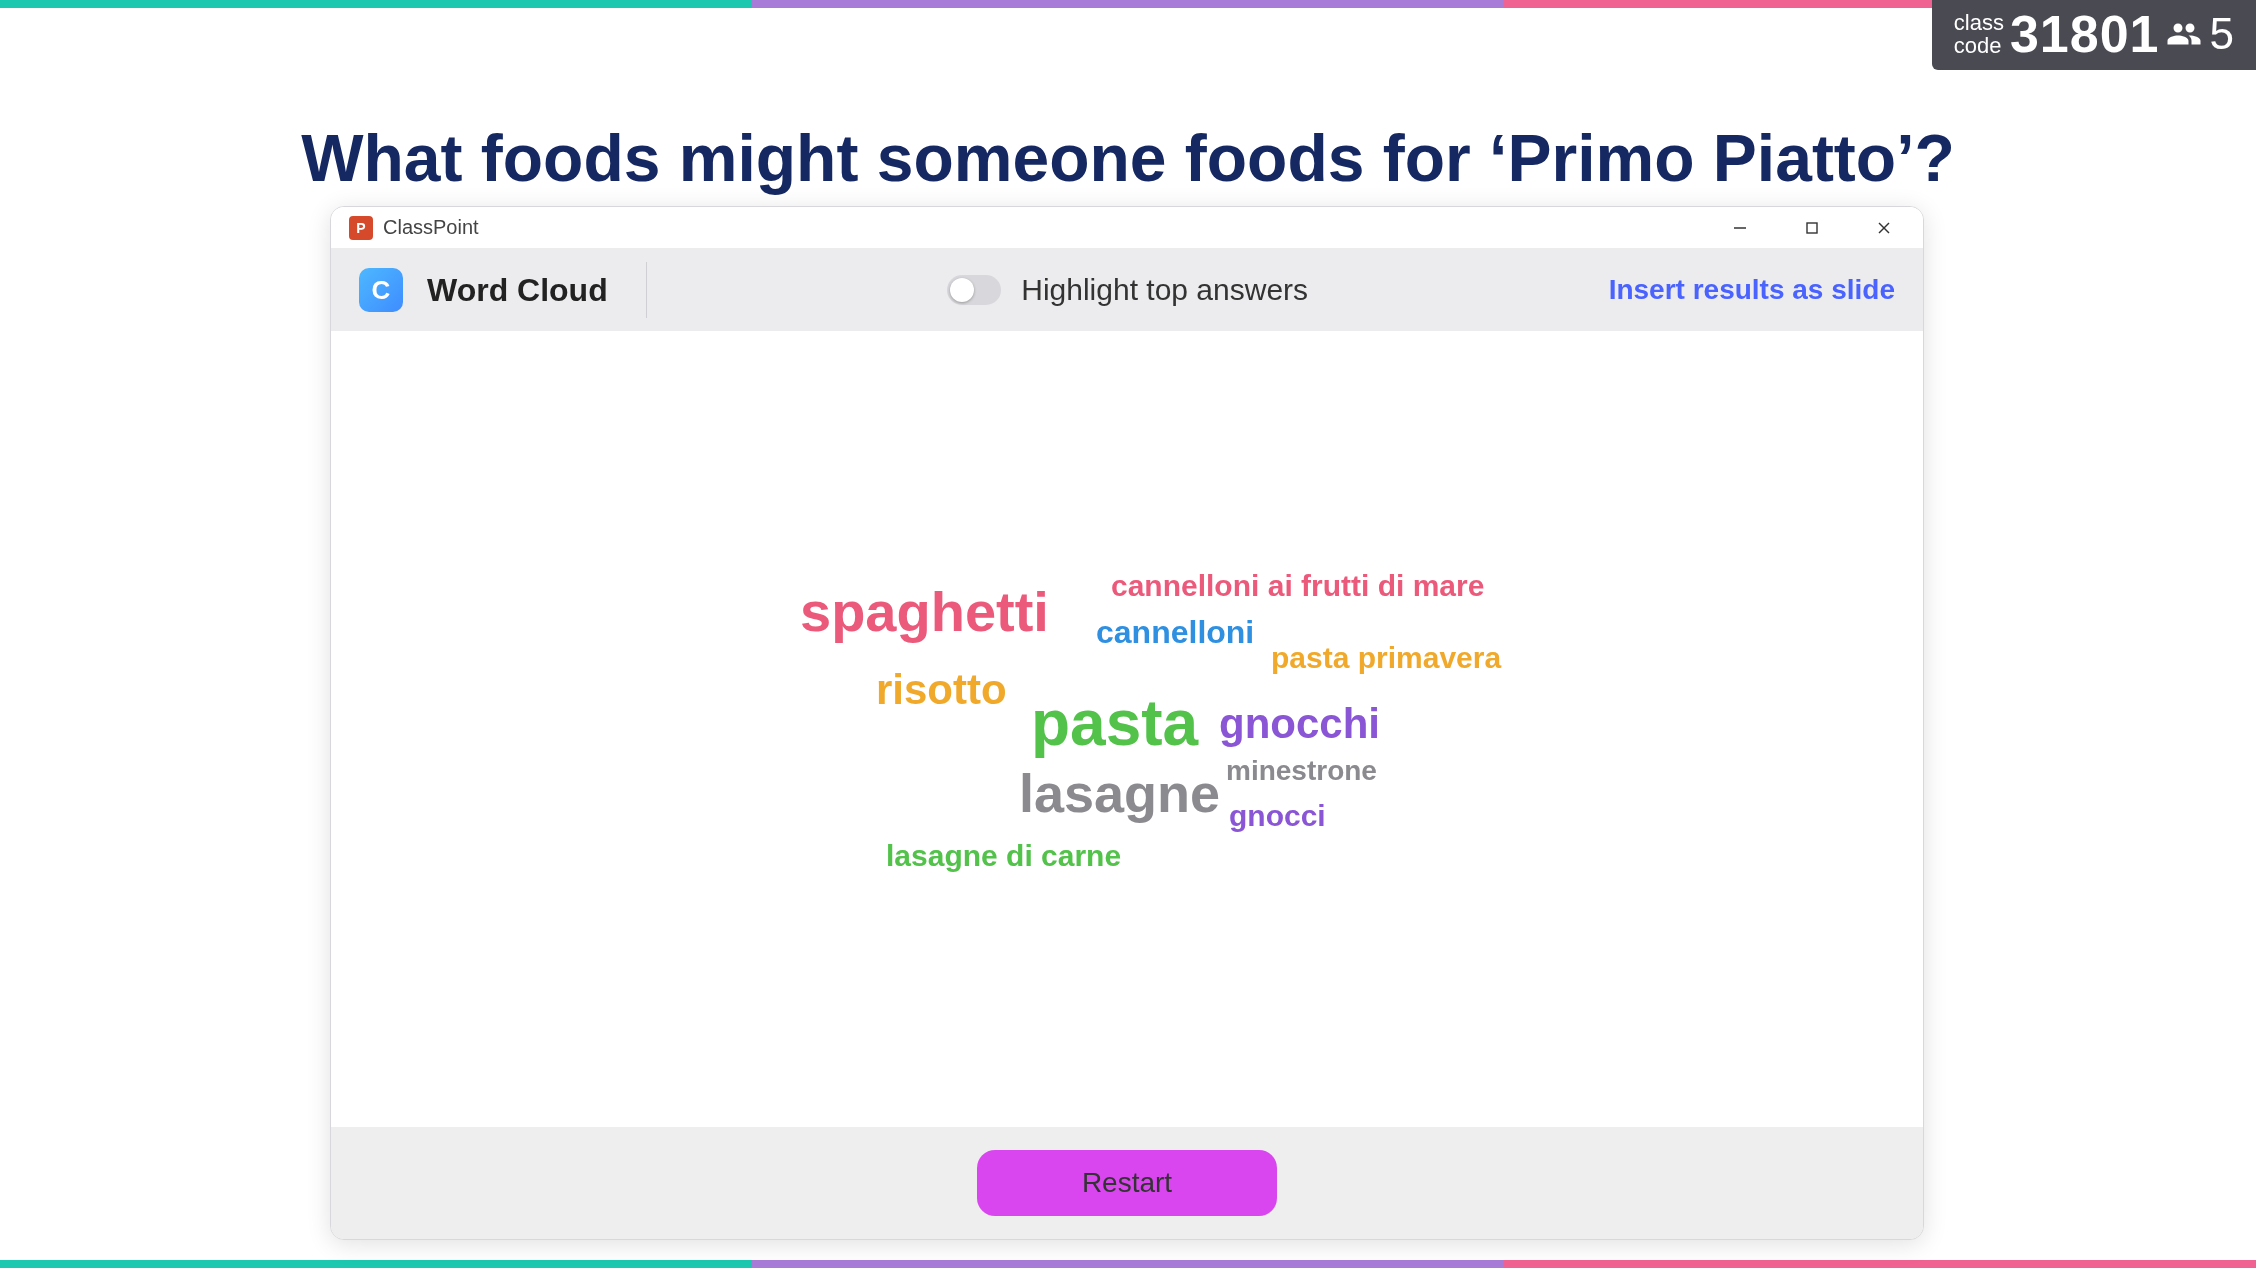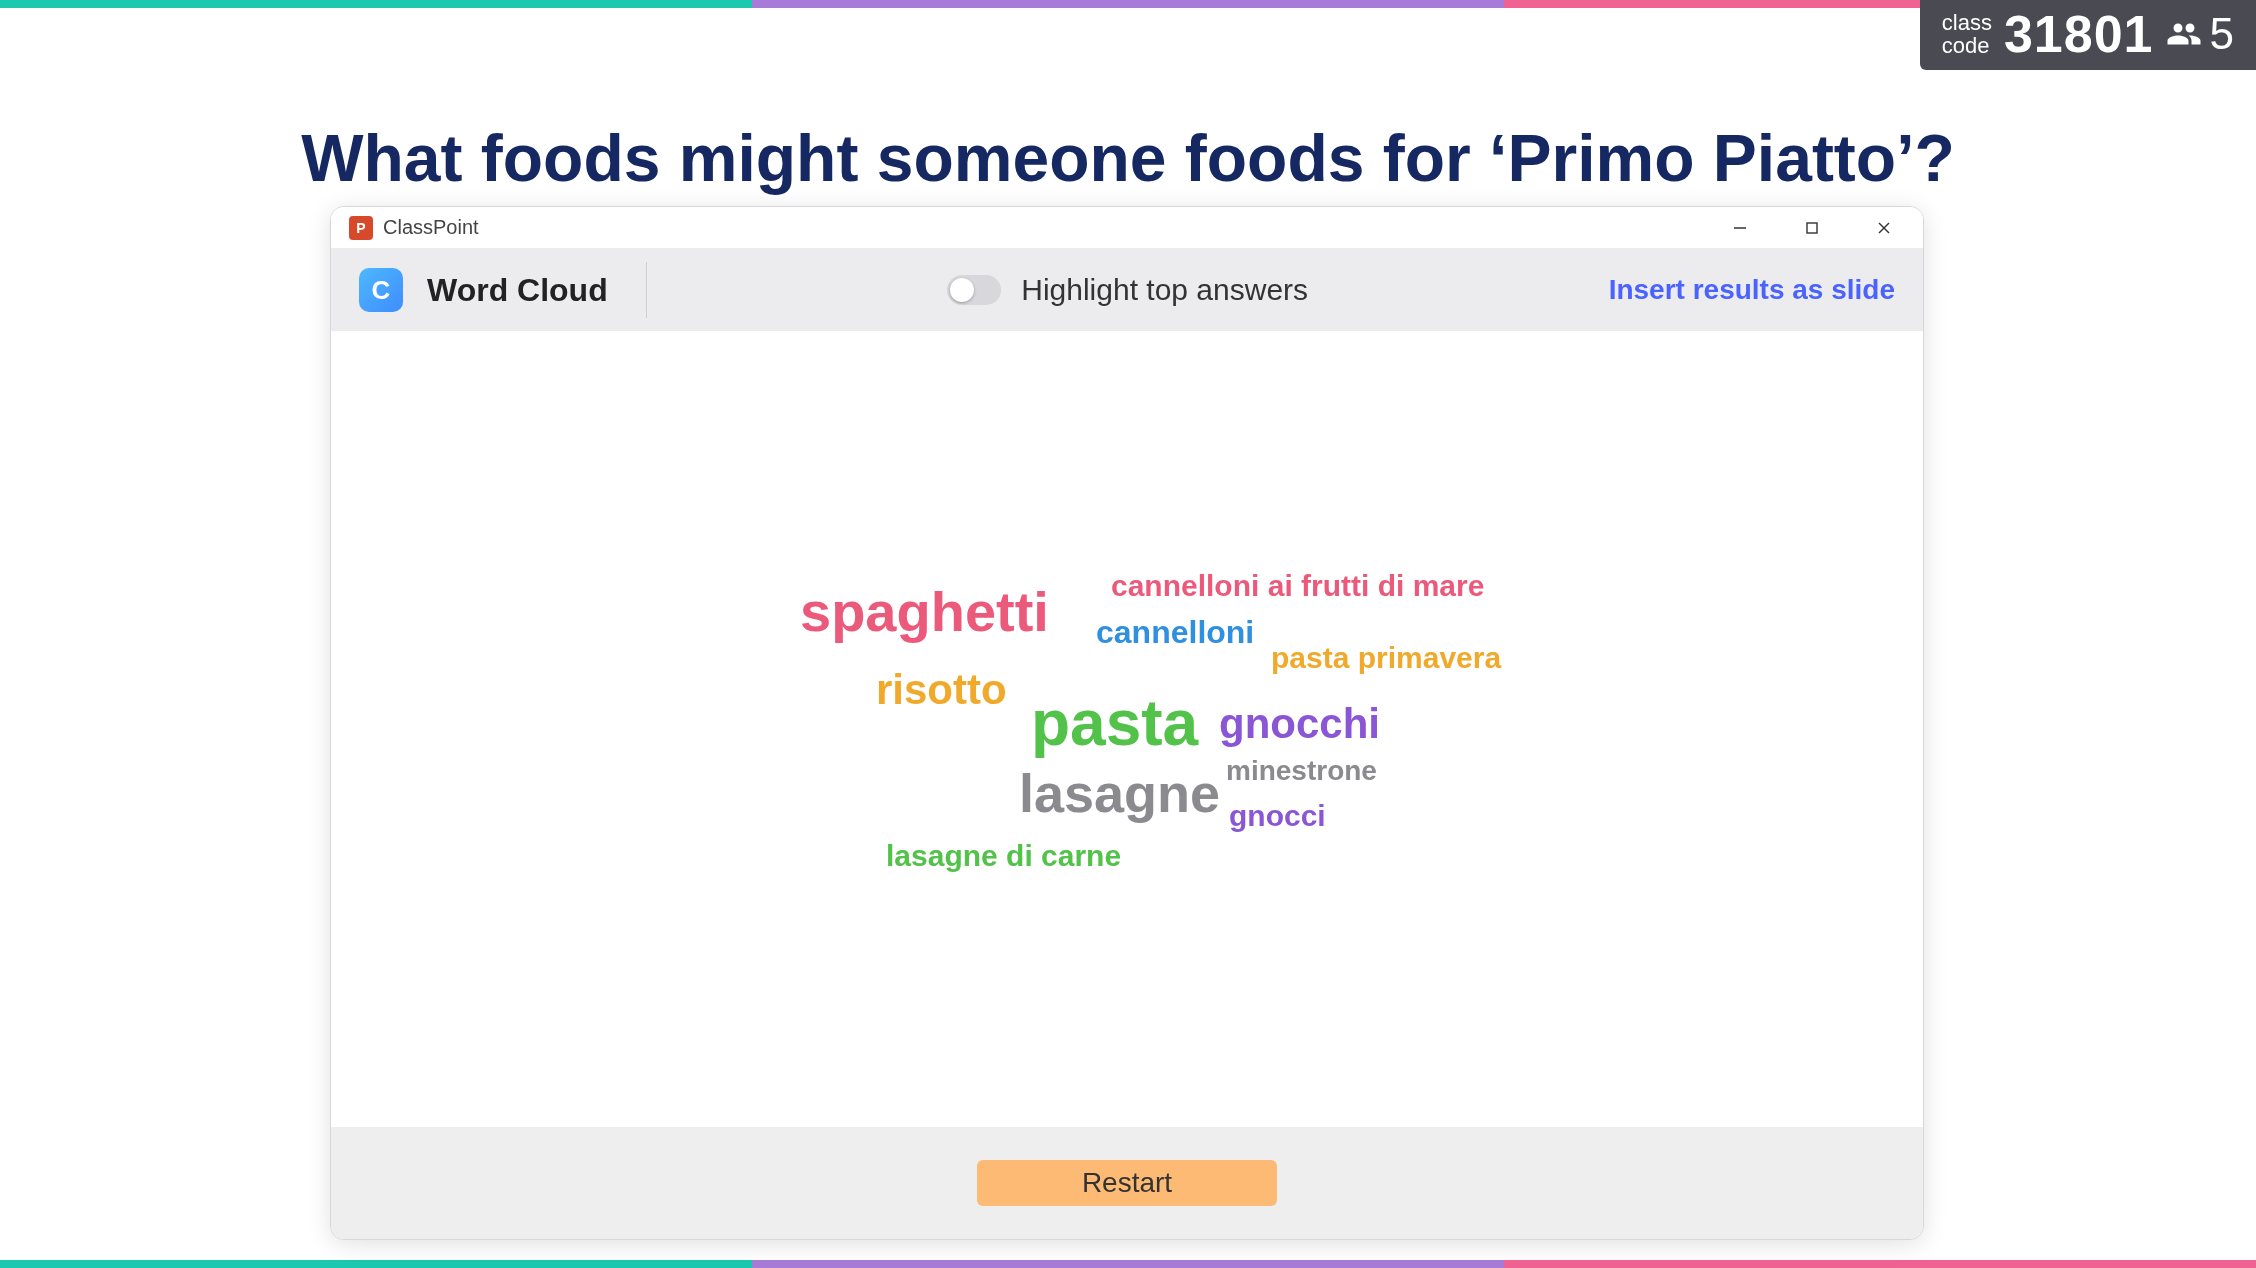--- a/index.html
+++ b/index.html
@@ -32,21 +32,21 @@
 
   .class-code-badge {
     position: absolute;
     top: 0;
     right: 0;
     background: #4a4a52;
     color: #fff;
     padding: 6px 22px 8px 22px;
     display: flex;
     align-items: center;
-    gap: 12px;
+    gap: 6px;
     border-bottom-left-radius: 6px;
     height: 70px;
   }
   .class-code-badge .label {
     font-size: 22px;
     line-height: 1.05;
     text-align: left;
   }
   .class-code-badge .code {
     font-size: 52px;
@@ -190,24 +190,24 @@
 
   .footer {
     height: 112px;
     background: #eeeeef;
     display: flex;
     align-items: center;
     justify-content: center;
   }
   .restart-btn {
     width: 300px;
-    height: 46px;
-    background: #fdba74;
+    height: 66px;
+    background: #d946ef;
     border: none;
-    border-radius: 6px;
+    border-radius: 18px;
     font-size: 28px;
     color: #333;
     cursor: pointer;
   }
 </style>
 </head>
 <body>
 
 <div class="top-bar">
   <div class="seg teal"></div>

